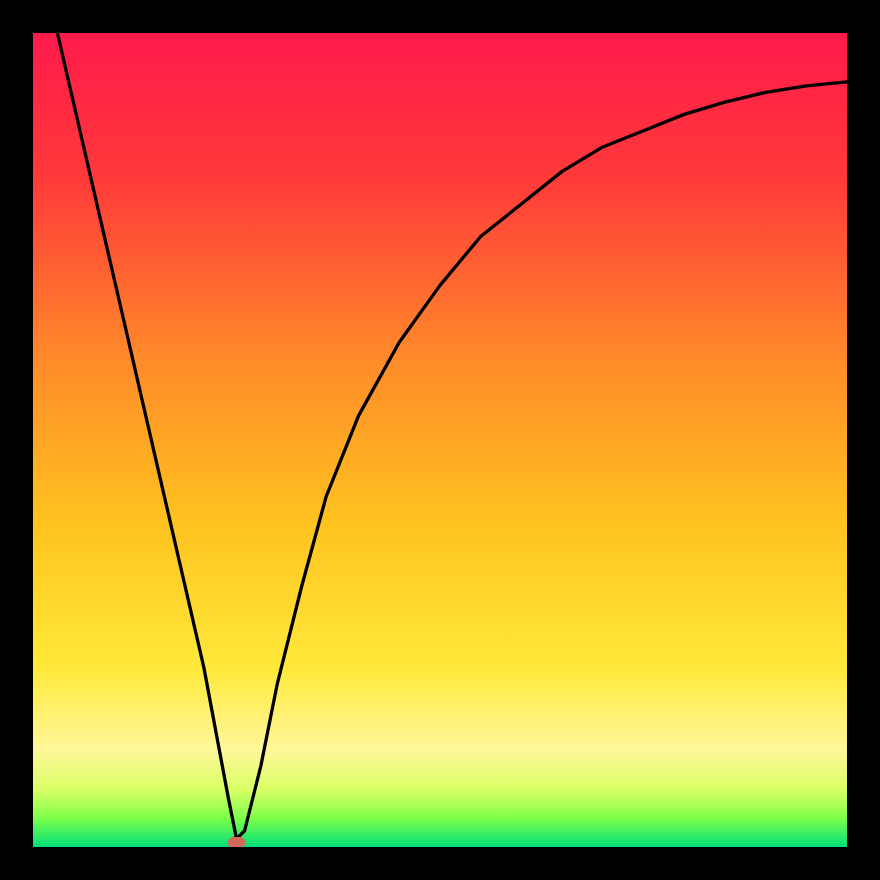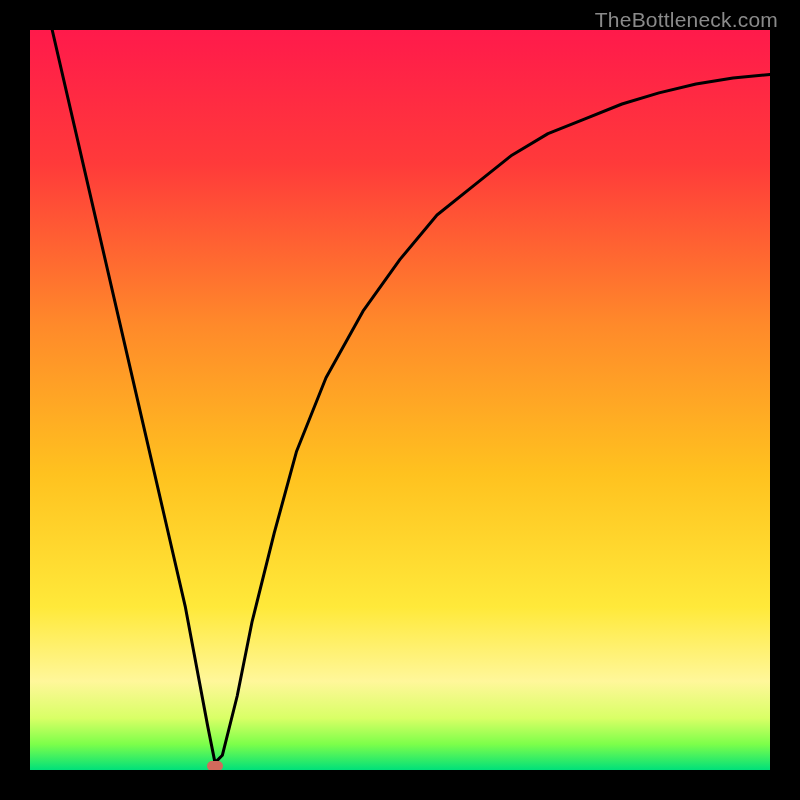--- a/index.html
+++ b/index.html
@@ -51,21 +51,20 @@
     font-size: 21px;
     letter-spacing: 0.2px;
     font-weight: 500;
   }
 </style>
 </head>
 <body>
 
 <div class="frame">
 
-  <div class="watermark">TheBottleneck.com</div>
 
   <div class="plot-area">
     <svg class="gradient" viewBox="0 0 740 740" preserveAspectRatio="none">
       <defs>
         <linearGradient id="bg-grad" x1="0" y1="0" x2="0" y2="1">
             <stop offset="0%" stop-color="#ff1a4b"></stop>
             <stop offset="18%" stop-color="#ff3a3a"></stop>
             <stop offset="40%" stop-color="#ff8a2a"></stop>
             <stop offset="60%" stop-color="#ffc21f"></stop>
             <stop offset="78%" stop-color="#ffe93a"></stop>

